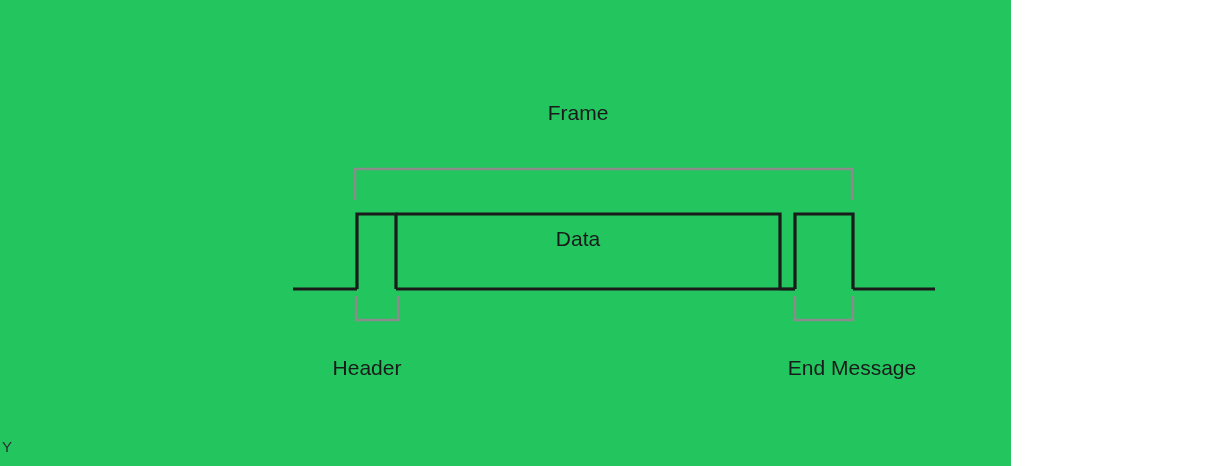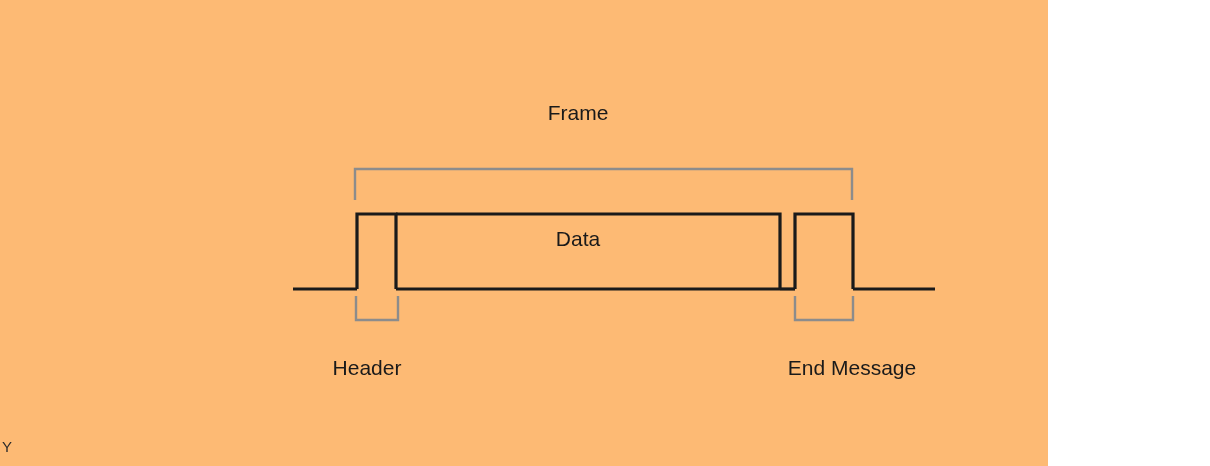--- a/index.html
+++ b/index.html
@@ -11,22 +11,21 @@
   body {
     width: 1210px;
     height: 466px;
     overflow: hidden;
     font-family: "Liberation Sans", sans-serif;
   }
   #diagram-root {
     position: relative;
     width: 1011px;
     height: 466px;
-    background: #fdba74;
-    padding-left: 37px;
+    background: #22c55e;
   }
   #timing-svg {
     position: absolute;
     top: 0;
     left: 0;
     width: 1210px;
     height: 466px;
     display: block;
   }
   .signal-line {

